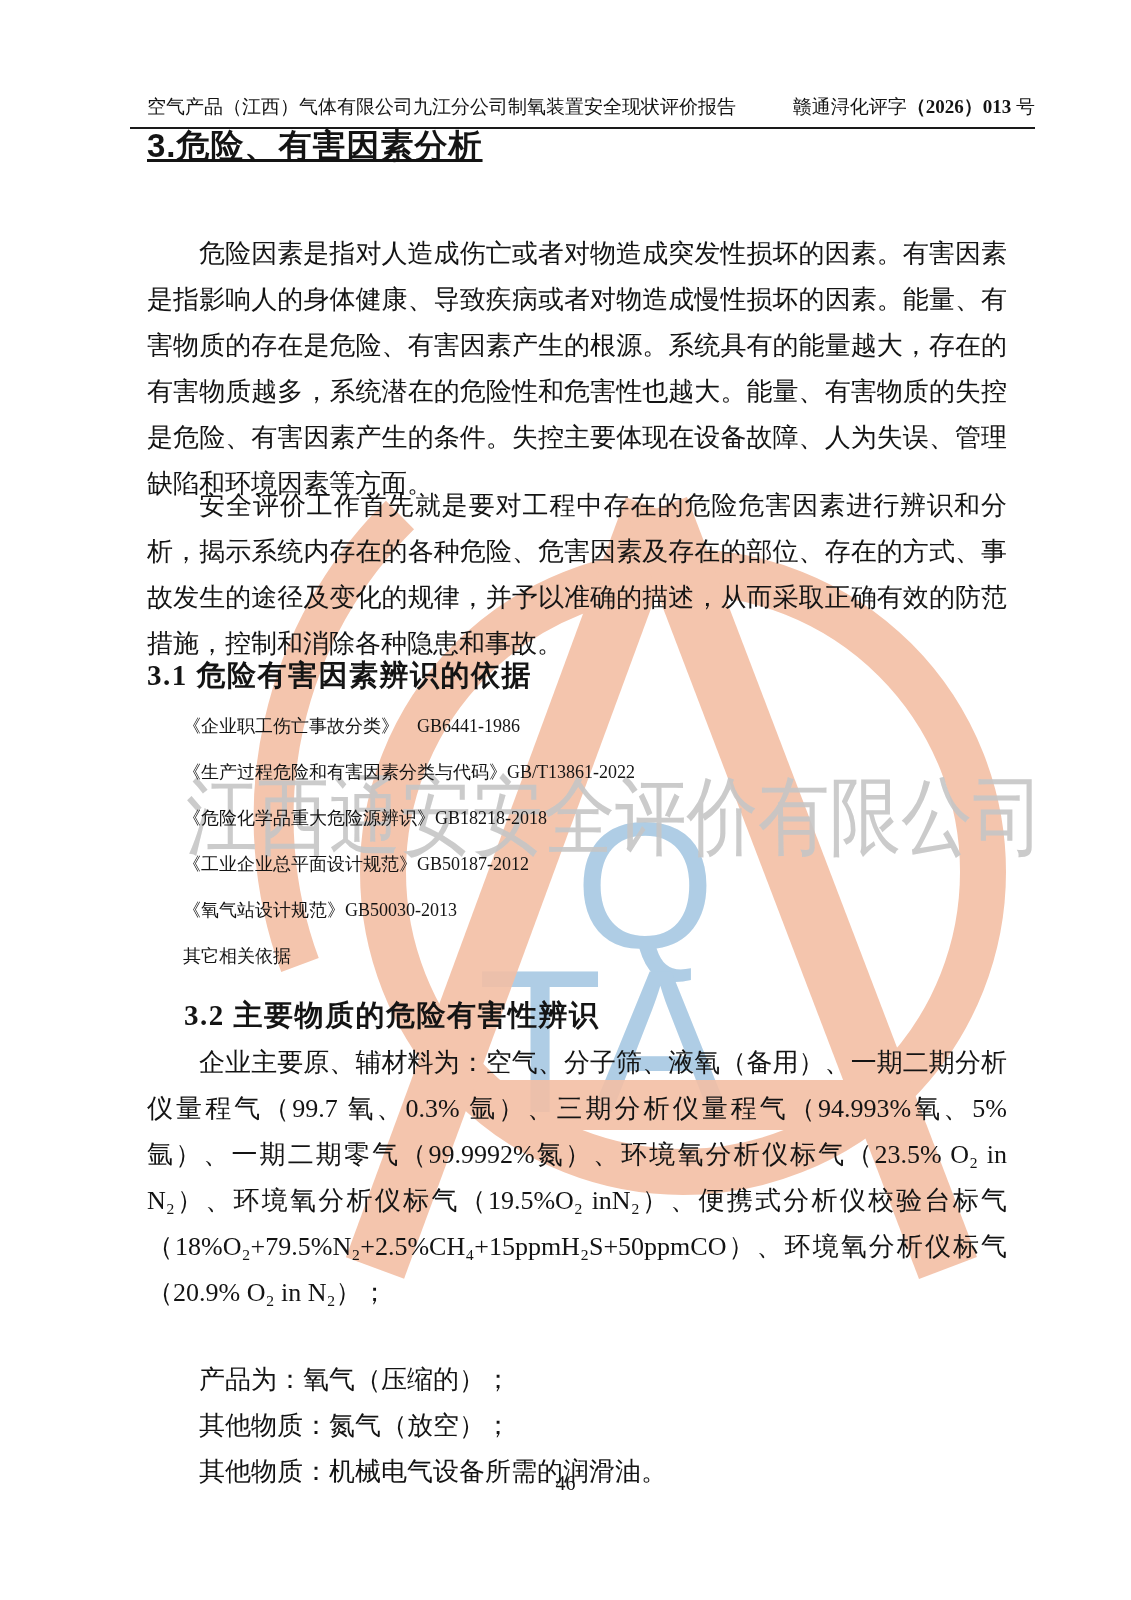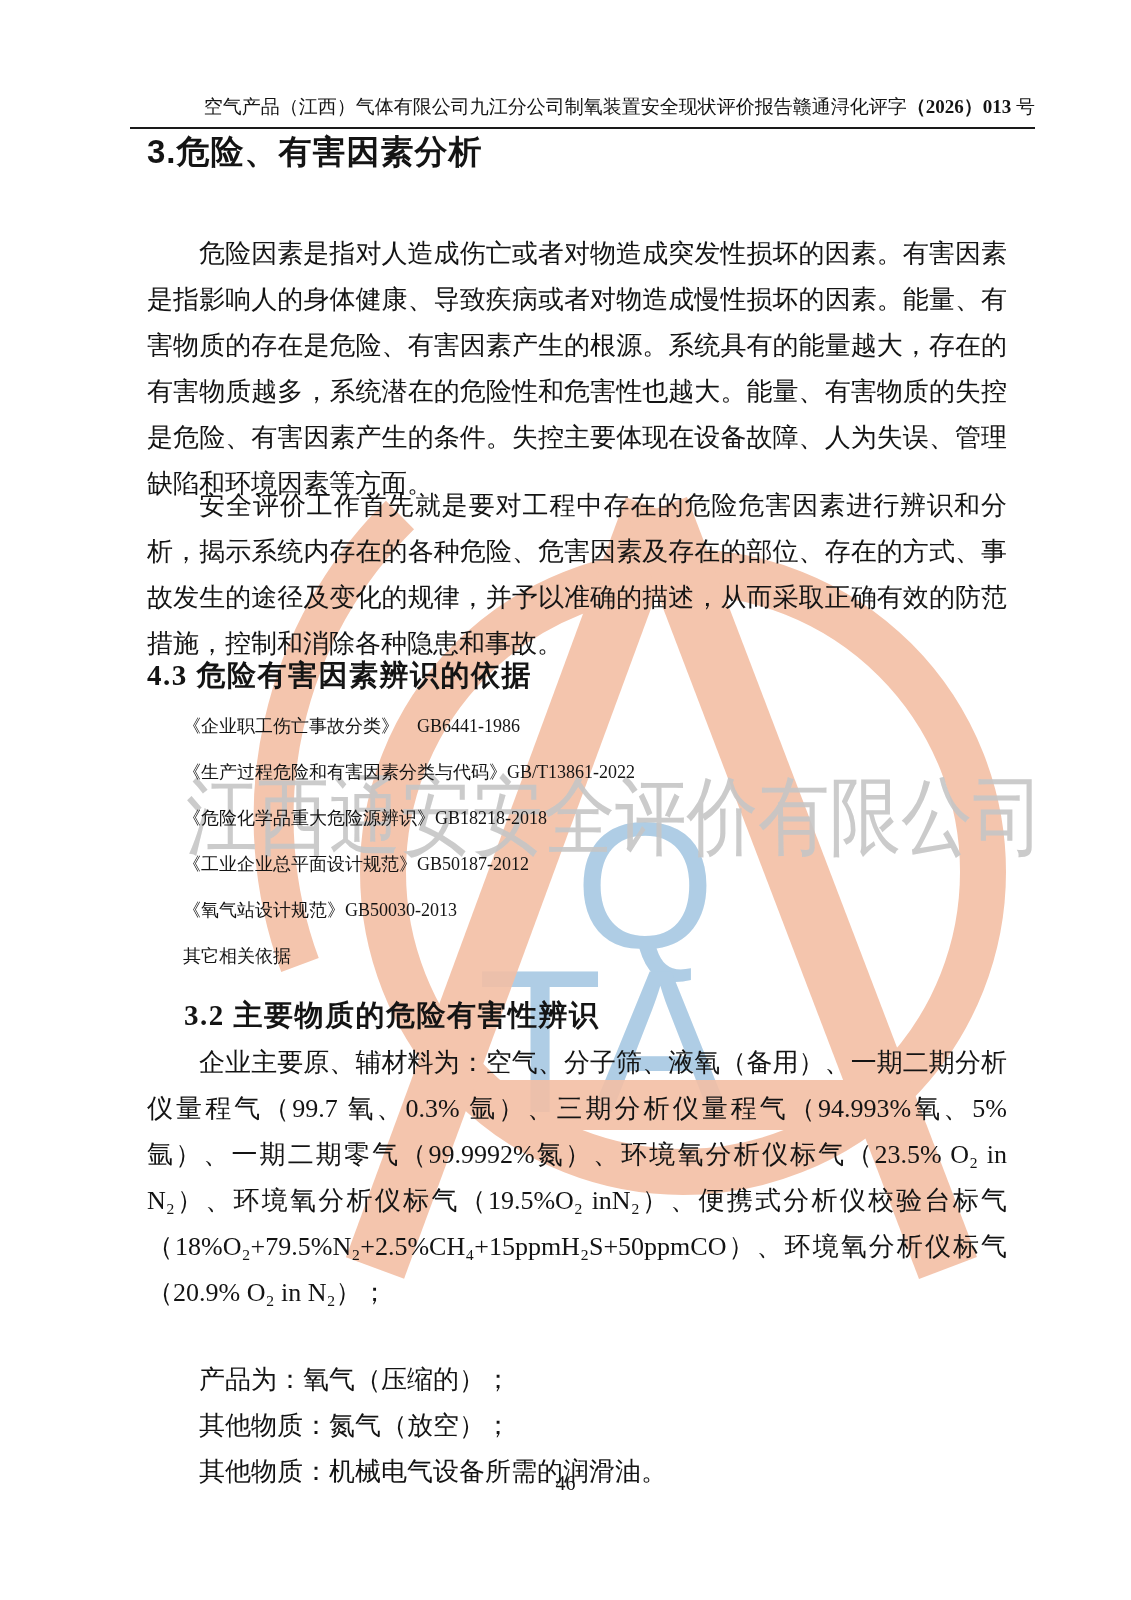--- a/index.html
+++ b/index.html
@@ -5,31 +5,31 @@
   html,body { margin:0; padding:0; background:#9a9a9a; }
   .page {
     position:relative; width:1131px; height:1600px; margin:0 auto;
     background:#ffffff; overflow:hidden;
     font-family:"Liberation Serif","DejaVu Serif",serif; color:#141414;
   }
   .wm { position:absolute; left:0; top:0; z-index:0; pointer-events:none; }
 
   .hdr {
     position:absolute; top:94px; left:130px; width:905px; z-index:1;
-    display:flex; justify-content:flex-end; align-items:flex-end;
+    display:flex; justify-content:space-between; align-items:flex-end;
     border-bottom:2px solid #1a1a1a; padding-bottom:7px;
     font-size:19px; white-space:nowrap;
   }
   .hdr-left { margin-left:17px; }
   .hdr-right .b { font-weight:bold; }
 
   .doc-title {
-    position:absolute; top:130px; left:147px; z-index:1;
+    position:absolute; top:124px; left:147px; z-index:1;
     font-family:"Liberation Sans","DejaVu Sans",sans-serif;
-    font-size:33px; font-weight:bold; letter-spacing:1px;
+    font-size:33px; font-weight:bold; letter-spacing:1px;text-decoration:underline;
   }
 
   .block {
     position:absolute; left:147px; width:860px; z-index:1;
     font-size:26px; line-height:46px;
     text-align:justify; text-justify:inter-character;
   }
   .indent { text-indent:2em; }
 
   .sec-head {
@@ -79,21 +79,21 @@
     <span class="hdr-left">空气产品（江西）气体有限公司九江分公司制氧装置安全现状评价报告</span>
     <span class="hdr-right"><span>赣通浔化评字</span><span class="b">（2026）013</span><span> 号</span></span>
   </div>
 
   <div class="doc-title">3.危险、有害因素分析</div>
 
   <div class="block indent" style="top:187px;margin-top:44px;">危险因素是指对人造成伤亡或者对物造成突发性损坏的因素。有害因素是指影响人的身体健康、导致疾病或者对物造成慢性损坏的因素。能量、有害物质的存在是危险、有害因素产生的根源。系统具有的能量越大，存在的有害物质越多，系统潜在的危险性和危害性也越大。能量、有害物质的失控是危险、有害因素产生的条件。失控主要体现在设备故障、人为失误、管理缺陷和环境因素等方面。</div>
 
   <div class="block indent" style="top:483px;">安全评价工作首先就是要对工程中存在的危险危害因素进行辨识和分析，揭示系统内存在的各种危险、危害因素及存在的部位、存在的方式、事故发生的途径及变化的规律，并予以准确的描述，从而采取正确有效的防范措施，控制和消除各种隐患和事故。</div>
 
-  <div class="sec-head" style="top:656px;">4.3 危险有害因素辨识的依据</div>
+  <div class="sec-head" style="top:656px;">3.1 危险有害因素辨识的依据</div>
 
   <div class="std-list">
     <div>《企业职工伤亡事故分类》　GB6441-1986</div>
     <div>《生产过程危险和有害因素分类与代码》GB/T13861-2022</div>
     <div>《危险化学品重大危险源辨识》GB18218-2018</div>
     <div>《工业企业总平面设计规范》GB50187-2012</div>
     <div>《氧气站设计规范》GB50030-2013</div>
     <div>其它相关依据</div>
   </div>
 

